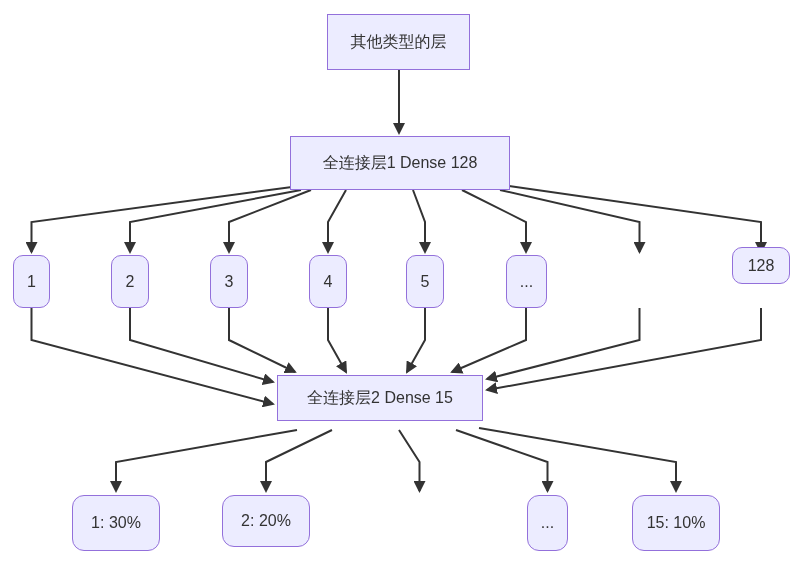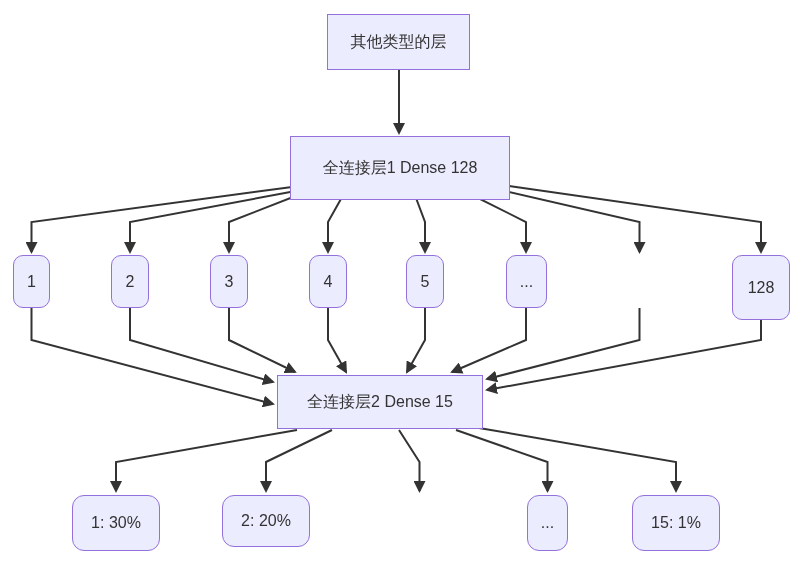--- a/index.html
+++ b/index.html
@@ -76,30 +76,30 @@
 
     <path class="edge" d="M297 430 L116 462 L116 491" marker-end="url(#arrowhead)"></path>
     <path class="edge" d="M332 430 L266 462 L266 491" marker-end="url(#arrowhead)"></path>
     <path class="edge" d="M399 430 L419.5 462 L419.5 491" marker-end="url(#arrowhead)"></path>
     <path class="edge" d="M456 430 L547.5 462 L547.5 491" marker-end="url(#arrowhead)"></path>
     <path class="edge" d="M479 428 L676 462 L676 491" marker-end="url(#arrowhead)"></path>
   </svg>
 
   <div class="node" style="left:327px;top:14px;width:143px;height:56px">其他类型的层</div>
 
-  <div class="node" style="left:290px;top:136px;width:220px;height:64px">全连接层1 Dense 128</div>
+  <div class="node" style="left:290px;top:136px;width:220px;height:54px">全连接层1 Dense 128</div>
 
   <div class="node round" style="left:13px;top:255px;width:37px;height:53px">1</div>
   <div class="node round" style="left:111px;top:255px;width:38px;height:53px">2</div>
   <div class="node round" style="left:210px;top:255px;width:38px;height:53px">3</div>
   <div class="node round" style="left:309px;top:255px;width:38px;height:53px">4</div>
   <div class="node round" style="left:406px;top:255px;width:38px;height:53px">5</div>
   <div class="node round" style="left:506px;top:255px;width:41px;height:53px">...</div>
-  <div class="node round" style="left:732px;top:255px;width:58px;height:65px">128</div>
+  <div class="node round" style="left:732px;top:247px;width:58px;height:37px">128</div>
 
-  <div class="node" style="left:277px;top:375px;width:206px;height:54px">全连接层2 Dense 15</div>
+  <div class="node" style="left:277px;top:375px;width:206px;height:46px">全连接层2 Dense 15</div>
 
   <div class="node round-lg" style="left:72px;top:495px;width:88px;height:56px">1: 30%</div>
   <div class="node round-lg" style="left:222px;top:495px;width:88px;height:52px">2: 20%</div>
   <div class="node round-lg" style="left:527px;top:495px;width:41px;height:56px">...</div>
-  <div class="node round-lg" style="left:632px;top:495px;width:88px;height:56px">15: 1%</div>
+  <div class="node round-lg" style="left:632px;top:495px;width:88px;height:56px">15: 10%</div>
 
 </div>
 
 </body></html>

